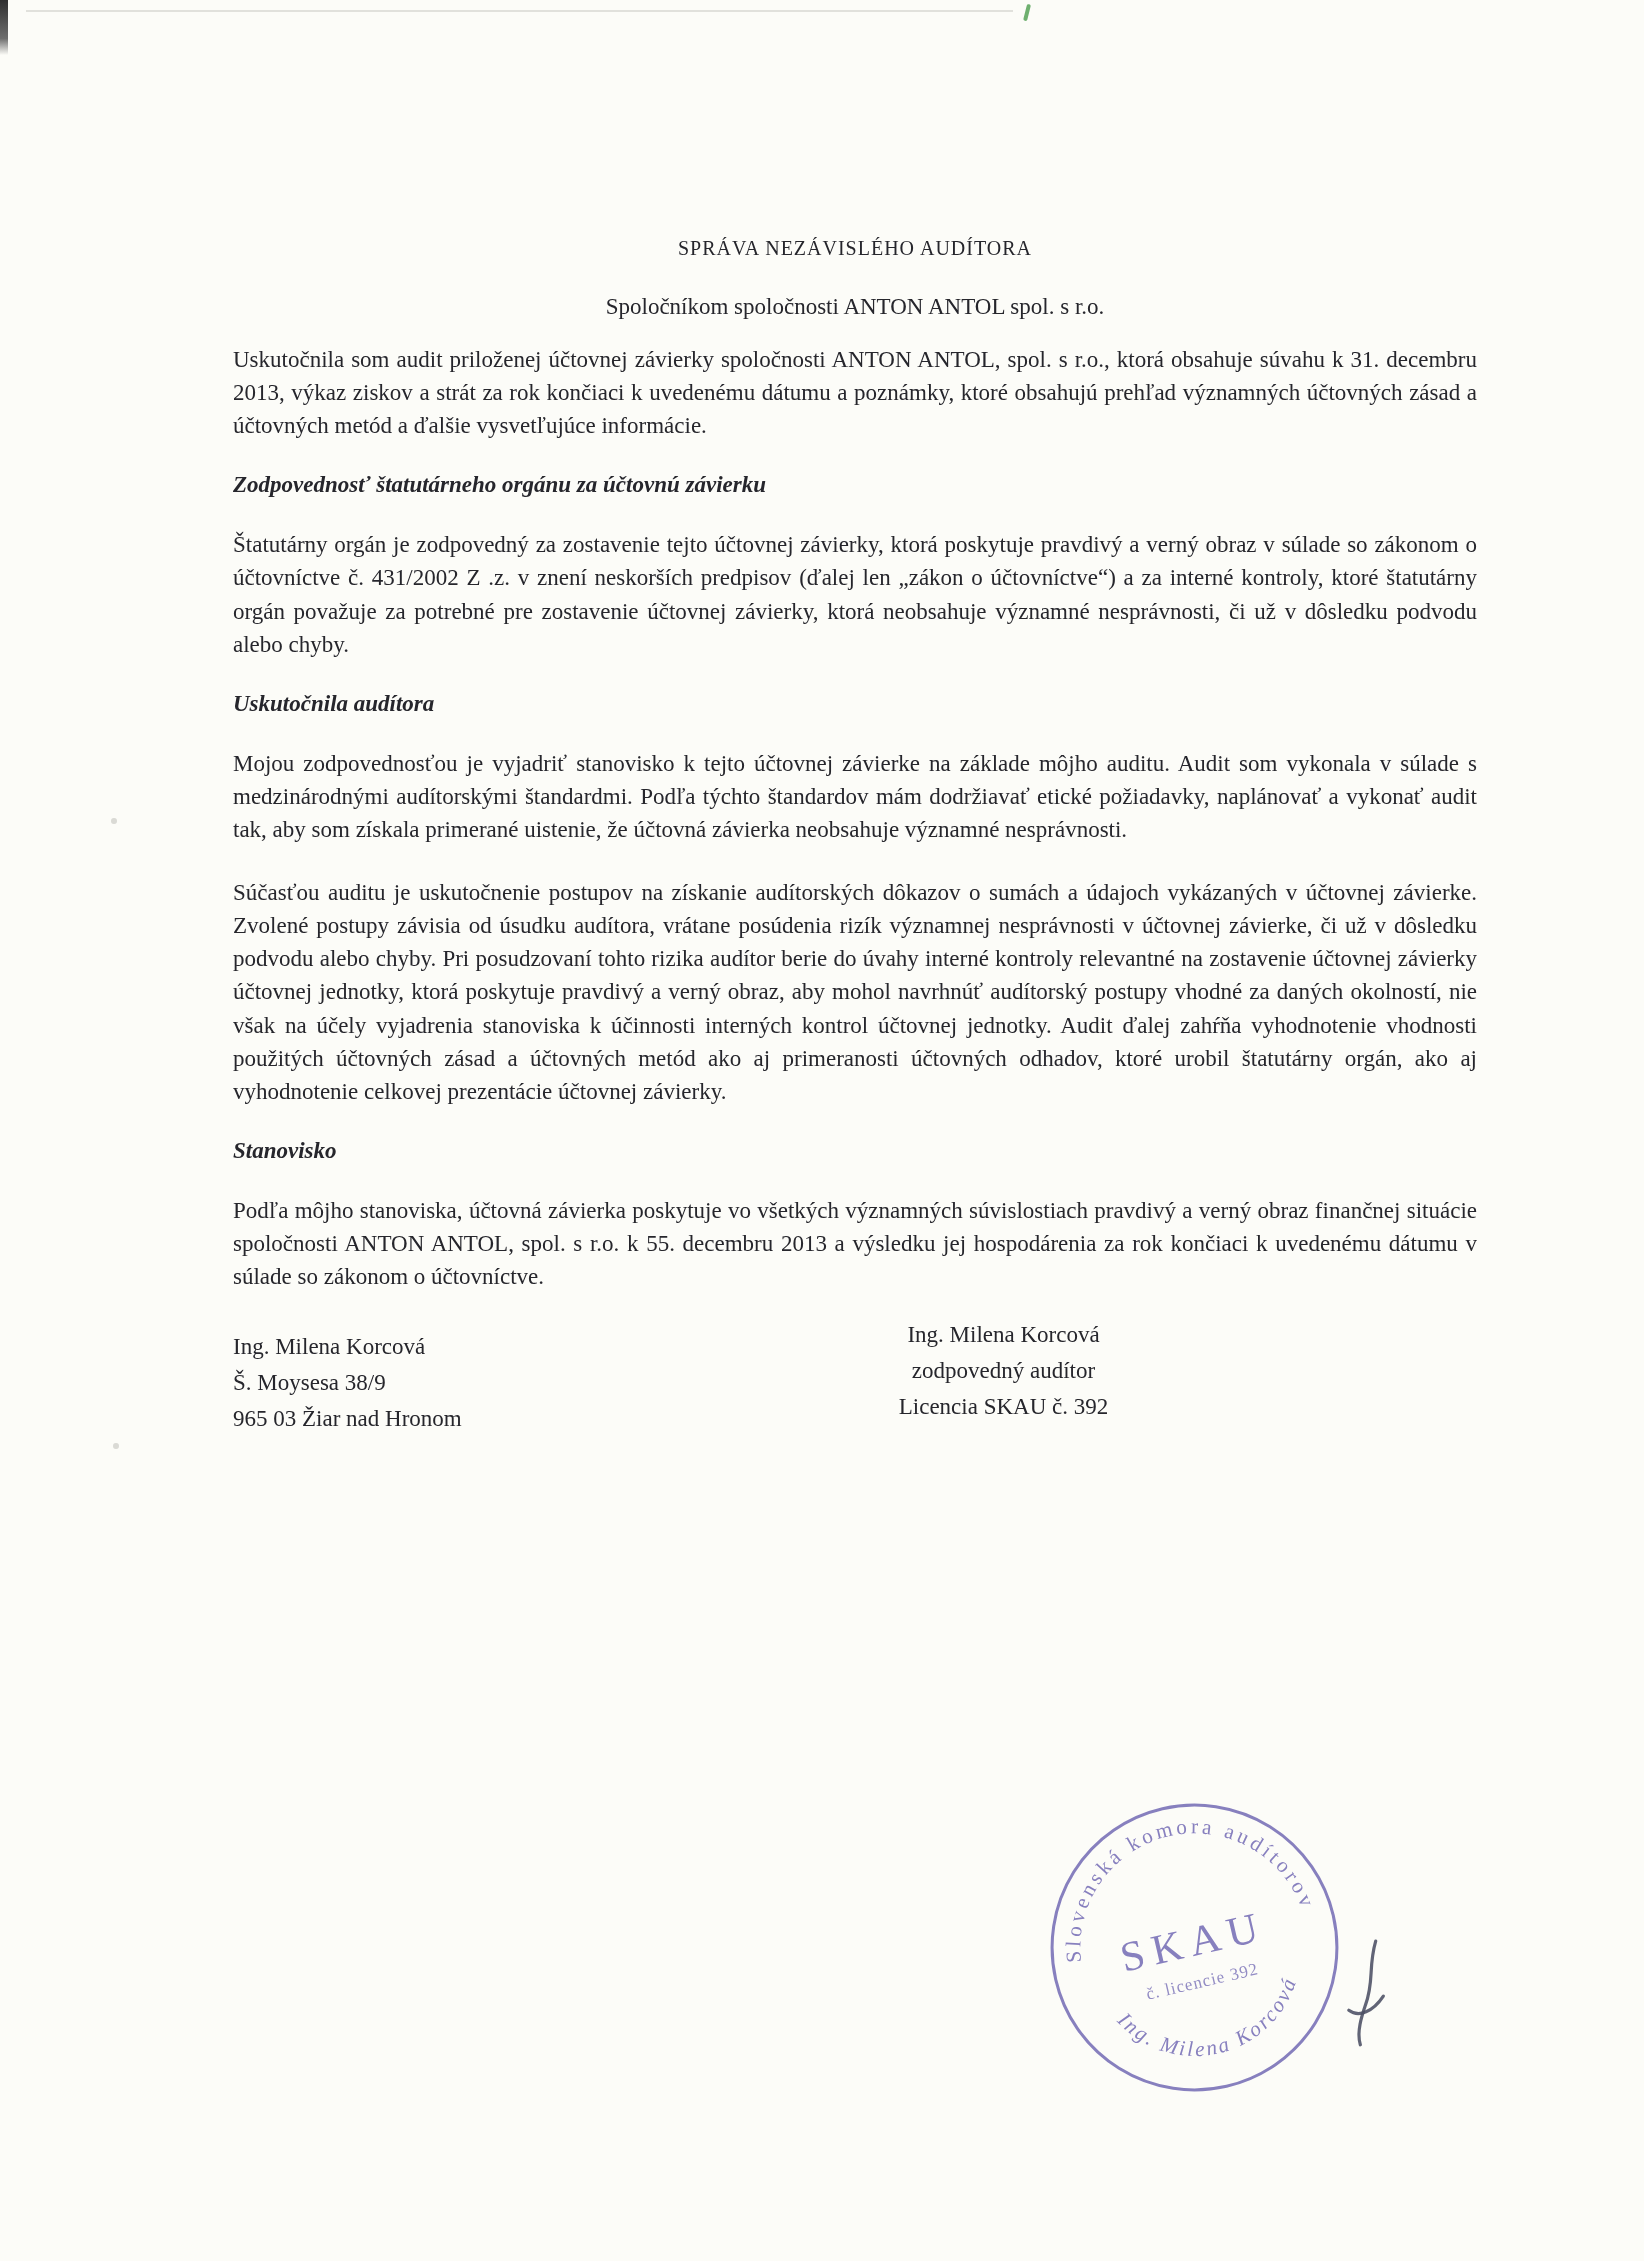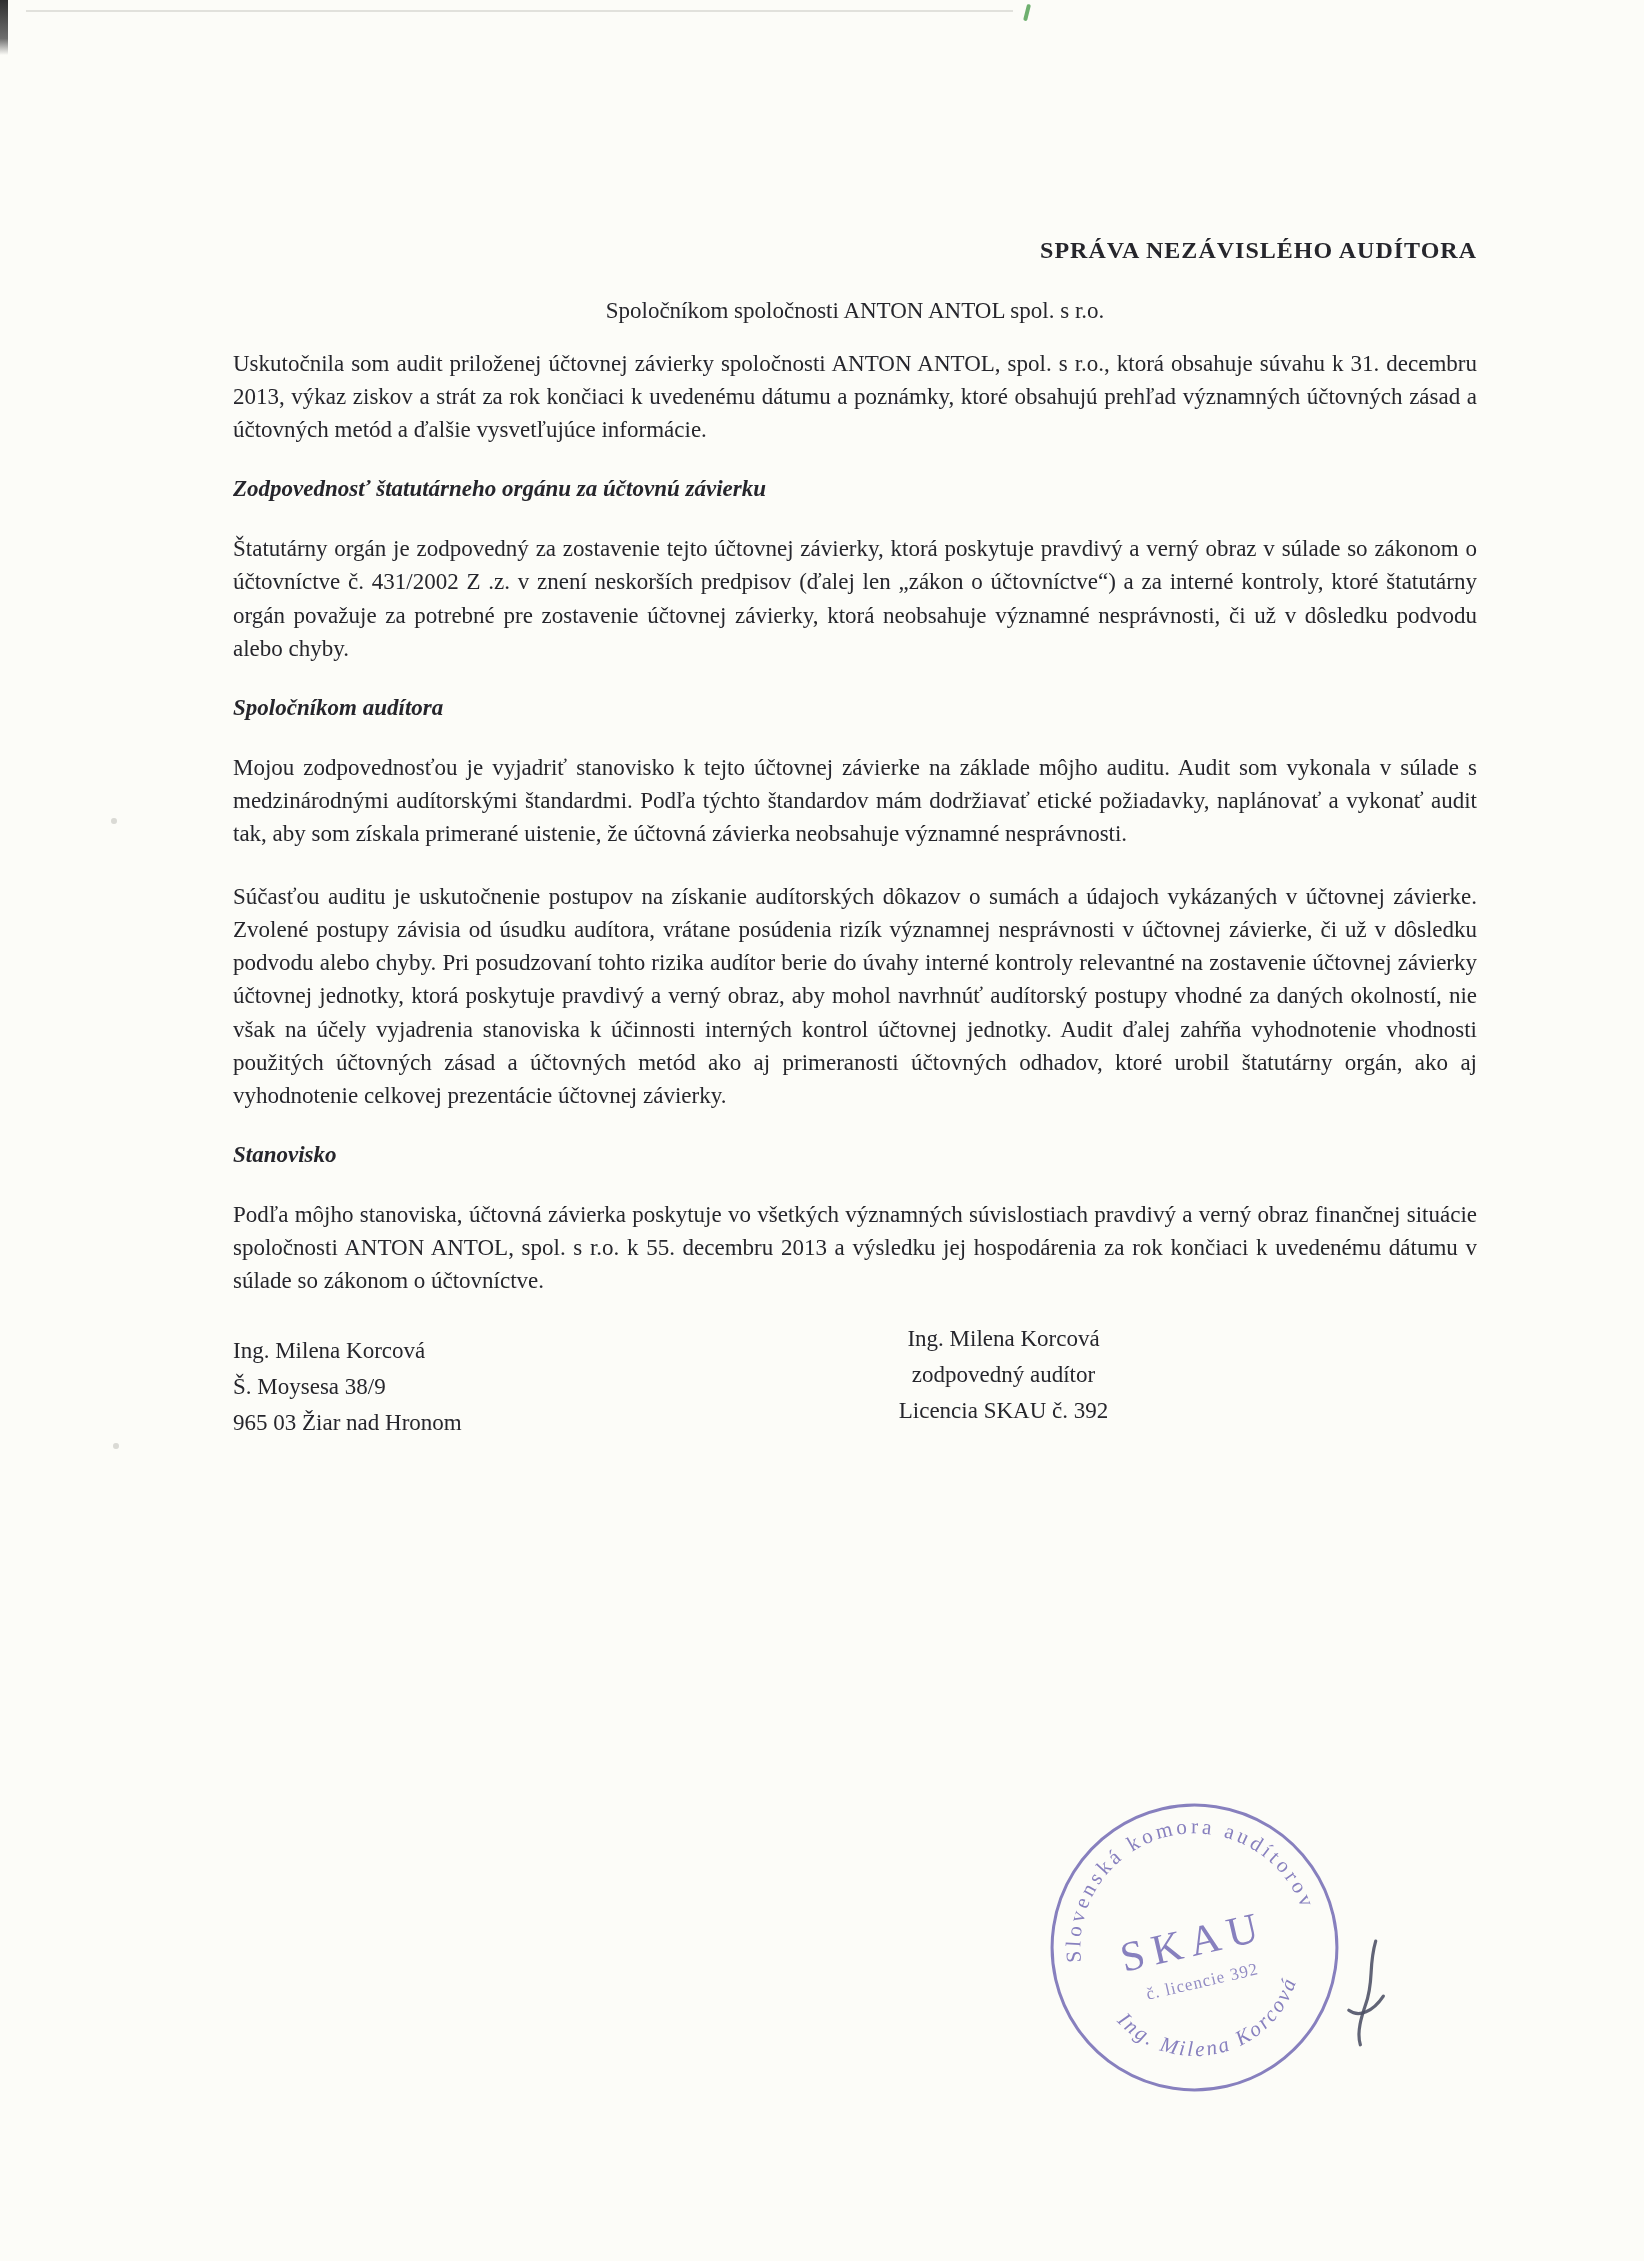--- a/index.html
+++ b/index.html
@@ -37,23 +37,23 @@
   .pencil-dot.one { left:111px; top:818px; }
   .pencil-dot.two { left:113px; top:1443px; }
 
   
   .content {
     position:absolute;
     left:233px; top:237px;
     width:1244px;
   }
   .title {
-    font-size:24px; font-weight:700;
+    font-size:20px; font-weight:400;
     letter-spacing:1px;
-    text-align:right;
+    text-align:center;
     margin-bottom:34px;
   }
   .addressee {
     font-size:23px;
     text-align:center;
     margin-bottom:23px;
   }
   .para {
     font-size:23px;
     line-height:1.44;
@@ -140,21 +140,21 @@
 
   <main class="content">
     <h1 class="title">SPRÁVA NEZÁVISLÉHO AUDÍTORA</h1>
     <p class="addressee">Spoločníkom spoločnosti ANTON ANTOL spol. s r.o.</p>
 
     <p class="para">Uskutočnila som audit priloženej účtovnej závierky spoločnosti ANTON ANTOL,  spol. s r.o., ktorá obsahuje súvahu k 31. decembru 2013, výkaz ziskov a strát za rok končiaci k uvedenému dátumu a poznámky, ktoré obsahujú prehľad významných účtovných zásad a účtovných metód a ďalšie vysvetľujúce informácie.</p>
 
     <h2 class="sec">Zodpovednosť štatutárneho orgánu za účtovnú závierku</h2>
     <p class="para">Štatutárny orgán je zodpovedný za zostavenie tejto účtovnej závierky, ktorá poskytuje pravdivý a verný obraz v súlade so zákonom o účtovníctve č. 431/2002 Z .z. v znení neskorších predpisov (ďalej len „zákon o účtovníctve“) a za interné kontroly, ktoré štatutárny orgán považuje za potrebné pre zostavenie účtovnej závierky, ktorá neobsahuje významné nesprávnosti, či už v dôsledku podvodu alebo chyby.</p>
 
-    <h2 class="sec">Spoločníkom audítora</h2>
+    <h2 class="sec">Uskutočnila audítora</h2>
     <p class="para">Mojou zodpovednosťou je vyjadriť stanovisko k tejto účtovnej závierke na základe môjho auditu. Audit som vykonala v súlade s medzinárodnými audítorskými štandardmi. Podľa týchto štandardov mám dodržiavať etické požiadavky, naplánovať a vykonať audit tak, aby som získala primerané uistenie, že účtovná závierka neobsahuje významné nesprávnosti.</p>
     <p class="para">Súčasťou auditu je uskutočnenie postupov na získanie audítorských dôkazov o sumách a údajoch vykázaných v účtovnej závierke. Zvolené postupy závisia od úsudku audítora, vrátane posúdenia rizík významnej nesprávnosti v účtovnej závierke, či už v dôsledku podvodu alebo chyby. Pri posudzovaní tohto rizika audítor berie do úvahy interné kontroly relevantné na zostavenie účtovnej závierky účtovnej jednotky, ktorá poskytuje pravdivý a verný obraz, aby mohol navrhnúť audítorský postupy vhodné za daných okolností, nie však na účely vyjadrenia stanoviska k účinnosti interných kontrol účtovnej jednotky. Audit ďalej zahŕňa vyhodnotenie vhodnosti použitých účtovných zásad a účtovných metód ako aj primeranosti účtovných odhadov, ktoré urobil štatutárny orgán, ako aj vyhodnotenie celkovej prezentácie účtovnej závierky.</p>
 
     <h2 class="sec">Stanovisko</h2>
     <p class="para">Podľa môjho stanoviska, účtovná závierka poskytuje vo všetkých významných súvislostiach pravdivý a verný obraz finančnej situácie spoločnosti ANTON ANTOL, spol. s r.o. k 55. decembru 2013 a výsledku jej hospodárenia za rok končiaci k uvedenému dátumu v súlade so zákonom o účtovníctve.</p>
 
 
     <div class="signatures">
       <div class="sig-left">
         <div>Ing. Milena  Korcová</div>

